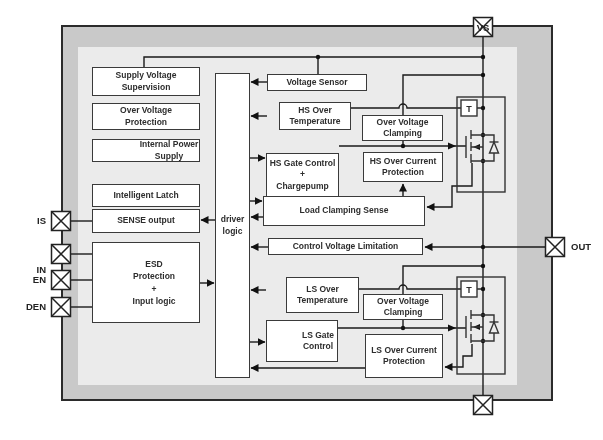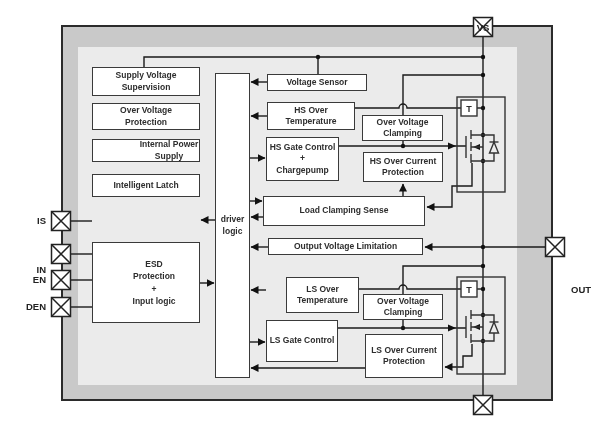--- a/index.html
+++ b/index.html
@@ -166,49 +166,50 @@
           <path d="M51.5,297.5 L70.5,316.5 M70.5,297.5 L51.5,316.5"></path>
         </g>
     </g>
   </svg>
 
   <div class="blk" style="left:92px;top:67px;width:108px;height:29px;">Supply Voltage
 Supervision</div>
   <div class="blk" style="left:92px;top:103px;width:108px;height:27px;">Over Voltage
 Protection</div>
   <div class="blk" style="left:92px;top:139px;width:108px;height:23px;padding-left:46px;">Internal Power Supply</div>
-  <div class="blk" style="left:92px;top:174px;width:108px;height:23px;">Intelligent Latch</div>
+  <div class="blk" style="left:92px;top:184px;width:108px;height:23px;">Intelligent Latch</div>
+  <div class="blk" style="left:92px;top:209px;width:108px;height:24px;">SENSE output</div>
   <div class="blk wide" style="left:92px;top:242px;width:108px;height:81px;padding-left:16px;">ESD
 Protection
 +
 Input logic</div>
   <div class="blk" style="left:267px;top:74px;width:100px;height:17px;">Voltage Sensor</div>
 
   <div class="blk" style="left:215px;top:73px;width:35px;height:305px;">driver
 logic</div>
-  <div class="blk" style="left:267px;top:102px;width:88px;height:28px;">HS Over
+  <div class="blk" style="left:279px;top:102px;width:72px;height:28px;">HS Over
 Temperature</div>
-  <div class="blk" style="left:266px;top:137px;width:73px;height:44px;">HS Gate Control
+  <div class="blk" style="left:266px;top:153px;width:73px;height:44px;">HS Gate Control
 +
 Chargepump</div>
   <div class="blk" style="left:362px;top:115px;width:81px;height:26px;">Over Voltage
 Clamping</div>
   <div class="blk" style="left:363px;top:152px;width:80px;height:30px;">HS Over Current
 Protection</div>
   <div class="blk" style="left:263px;top:196px;width:162px;height:30px;">Load Clamping Sense</div>
-  <div class="blk" style="left:268px;top:238px;width:155px;height:17px;">Output Voltage Limitation</div>
+  <div class="blk" style="left:268px;top:238px;width:155px;height:17px;">Control Voltage Limitation</div>
   <div class="blk" style="left:266px;top:277px;width:73px;height:36px;margin-left:20px;">LS Over
 Temperature</div>
   <div class="blk" style="left:363px;top:294px;width:80px;height:26px;">Over Voltage
 Clamping</div>
-  <div class="blk" style="left:266px;top:320px;width:72px;height:42px;">LS Gate Control</div>
+  <div class="blk" style="left:266px;top:320px;width:72px;height:42px;padding-left:32px;">LS Gate Control</div>
   <div class="blk" style="left:365px;top:334px;width:78px;height:44px;">LS Over Current
 Protection</div>
 
   <div class="pinlbl ctr" style="left:463px;top:2px;width:40px;">VS</div>
   <div class="pinlbl ctr" style="left:463px;top:417px;width:40px;">GND</div>
-  <div class="pinlbl" style="left:571px;top:241px;width:32px;margin-top:43px;">OUT</div>
+  <div class="pinlbl" style="left:571px;top:241px;width:32px;">OUT</div>
   <div class="pinlbl rgt" style="left:20px;top:215px;width:26px;">IS</div>
   <div class="pinlbl rgt" style="left:20px;top:248px;width:26px;margin-top:16px;">IN</div>
   <div class="pinlbl rgt" style="left:20px;top:274px;width:26px;">EN</div>
   <div class="pinlbl rgt" style="left:14px;top:301px;width:32px;">DEN</div>
 
 </div>
 
 </body></html>

